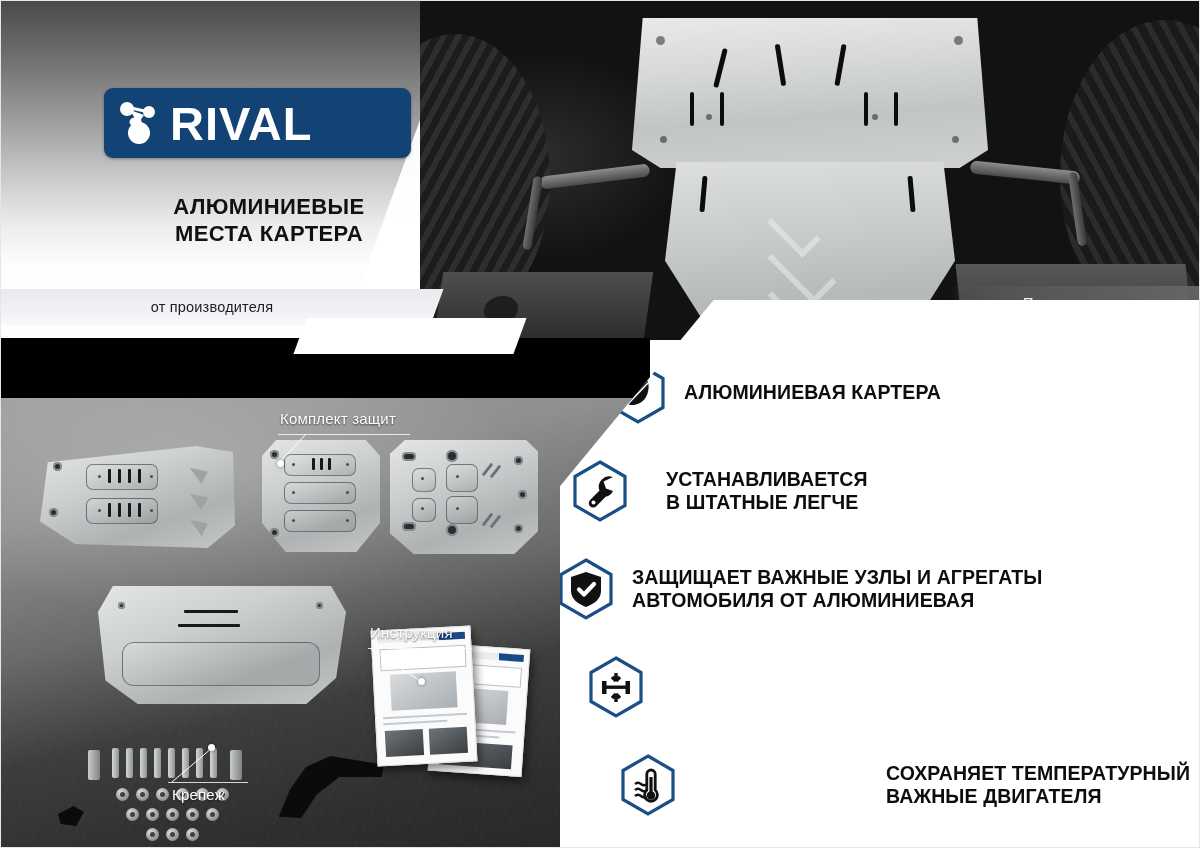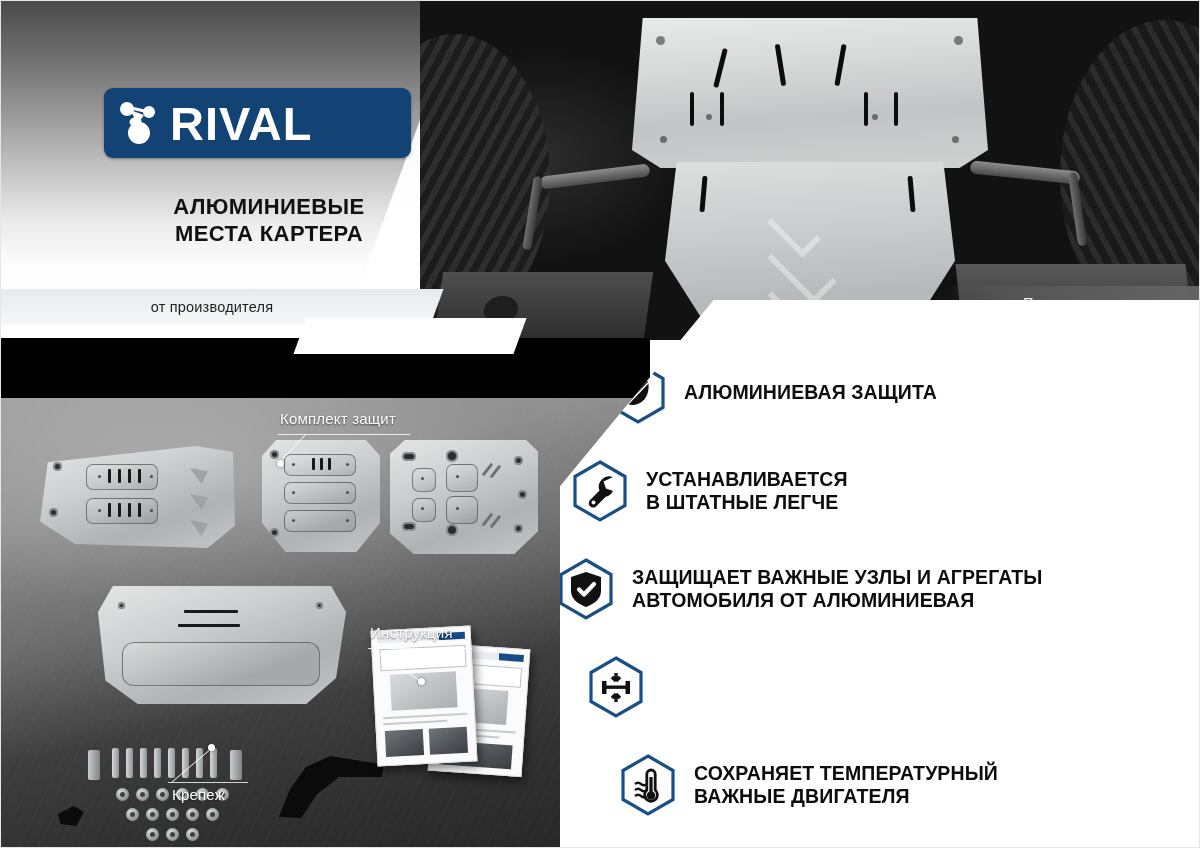--- a/index.html
+++ b/index.html
@@ -434,25 +434,25 @@
       <div class="ben">
         <span class="hex">
           <svg width="56" height="62" viewBox="0 0 56 62">
             <polygon points="28,2 53,16.5 53,45.5 28,60 3,45.5 3,16.5" fill="none" stroke="#1a4f86" stroke-width="3.2"></polygon>
             <path d="M38 19c-13 0-22 8-22 17 0 3 1 5 2 6l20-23z" fill="#111"></path>
             <path d="M38 19c2 9-1 18-8 22-4 2-9 3-12 1" fill="#111"></path>
             <path d="M17 43 L39 20" stroke="#fff" stroke-width="1.4"></path>
           </svg>
         </span>
         <div class="ben-text">
-          <div>АЛЮМИНИЕВАЯ ЗАЩИТА</div>
+          <div>АЛЮМИНИЕВАЯ КАРТЕРА</div>
         </div>
       </div>
 
-      <div class="ben" style="margin-left:-38px;">
+      <div class="ben" style="margin-left:-38px;gap:20px;">
         <span class="hex">
           <svg width="56" height="62" viewBox="0 0 56 62">
             <polygon points="28,2 53,16.5 53,45.5 28,60 3,45.5 3,16.5" fill="none" stroke="#1a4f86" stroke-width="3.2"></polygon>
             <path d="M41 17a10.5 10.5 0 0 0-13.5 13.6l-9.2 9.2a4.4 4.4 0 1 0 6.2 6.2l9.2-9.2A10.5 10.5 0 0 0 41 31l-7-2.5-2.5-7z" fill="#111"></path>
             <circle cx="21.5" cy="42.5" r="2" fill="#fff"></circle>
           </svg>
         </span>
         <div class="ben-text">
           <div>УСТАНАВЛИВАЕТСЯ</div>
           <div>В ШТАТНЫЕ ЛЕГЧЕ</div>
@@ -479,21 +479,21 @@
             <polygon points="28,2 53,16.5 53,45.5 28,60 3,45.5 3,16.5" fill="none" stroke="#1a4f86" stroke-width="3.2"></polygon>
             <rect x="14" y="25" width="4.5" height="13" fill="#111"></rect>
             <rect x="37.5" y="25" width="4.5" height="13" fill="#111"></rect>
             <rect x="16" y="29.5" width="24" height="3.4" fill="#111"></rect>
             <path d="M28 17 v8 M28 25 l-4 -4 M28 25 l4 -4" stroke="#111" stroke-width="3.4" fill="none"></path>
             <path d="M28 46 v-8 M28 38 l-4 4 M28 38 l4 4" stroke="#111" stroke-width="3.4" fill="none"></path>
           </svg>
         </span>
       </div>
 
-      <div class="ben" style="margin-left:10px;margin-bottom:0;">
+      <div class="ben" style="margin-left:10px;margin-bottom:0;justify-content:space-between;">
         <span class="hex">
           <svg width="56" height="62" viewBox="0 0 56 62">
             <polygon points="28,2 53,16.5 53,45.5 28,60 3,45.5 3,16.5" fill="none" stroke="#1a4f86" stroke-width="3.2"></polygon>
             <path d="M31 16a4.2 4.2 0 0 0-4.2 4.2V36a6.4 6.4 0 1 0 8.4 0V20.2A4.2 4.2 0 0 0 31 16z" fill="none" stroke="#111" stroke-width="2.8"></path>
             <rect x="29.4" y="23" width="3.2" height="17" fill="#111"></rect>
             <circle cx="31" cy="41.5" r="4.2" fill="#111"></circle>
             <path d="M15 30q3-2.5 6 0t6 0" fill="none" stroke="#111" stroke-width="2.4"></path>
             <path d="M15 36q3-2.5 6 0t6 0" fill="none" stroke="#111" stroke-width="2.4"></path>
             <path d="M15 42q3-2.5 6 0t5 0" fill="none" stroke="#111" stroke-width="2.4"></path>
           </svg>

